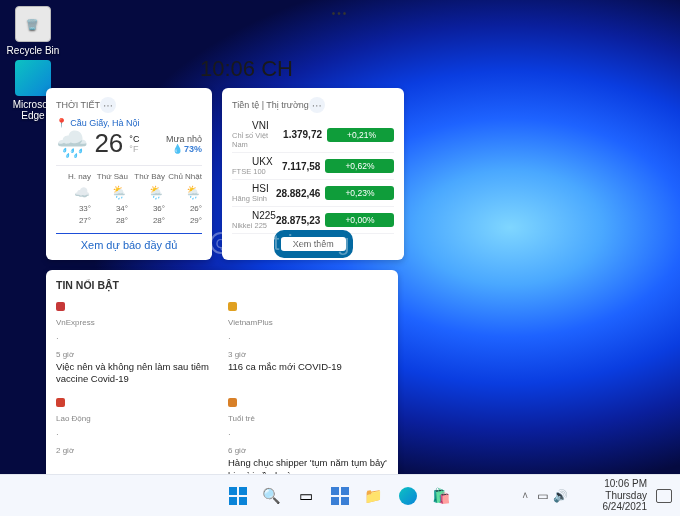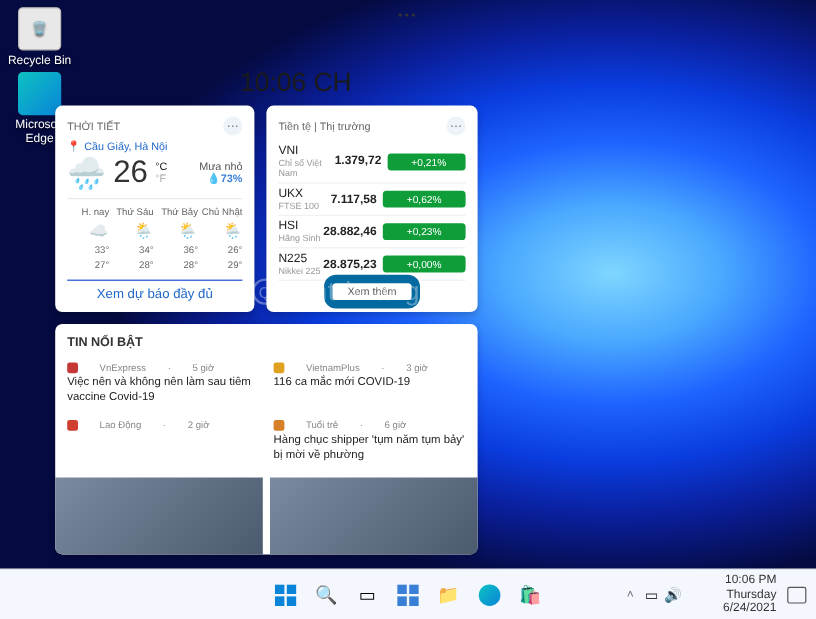--- a/index.html
+++ b/index.html
@@ -15,50 +15,50 @@
   .edge { background:linear-gradient(135deg,#0cc2c2,#0a84d8); border-radius:50%; }
 
   .widgets { position:absolute; left:46px; top:56px; width:401px; }
   .time-header { font-size:22px; color:#1a1a1a; font-weight:500; text-align:center; margin-bottom:6px; }
 
   .card { background:#fff; border-radius:6px; box-shadow:0 2px 6px rgba(0,0,0,.2); padding:9px 10px; font-size:10px; color:#333; }
   .row-cards { display:flex; gap:10px; }
   .weather-card { flex:0 0 166px; }
   .stocks-card { flex:0 0 176px; }
 
-  .card-hdr { display:flex; justify-content:space-between; align-items:center; margin-bottom:4px; color:#666; font-size:9px; }
+  .card-hdr { display:flex; justify-content:flex-start; align-items:center; margin-bottom:4px; color:#666; font-size:9px; }
   .dots { width:16px; height:16px; border-radius:50%; background:#eef3fa; display:flex; align-items:center; justify-content:center; color:#777; cursor:pointer; font-size:10px;}
   .loc { color:#2168c8; font-size:9px; display:inline-flex; align-items:center; gap:3px;}
   .cur { display:flex; align-items:center; gap:6px;}
   .cur-ic { font-size:26px; line-height:1; }
   .temp { font-size:26px; font-weight:300; }
   .deg .c { color:#111; font-size:9px;}
   .deg .f { color:#aaa; font-size:9px;}
   .cond { margin-left:auto; text-align:right; font-size:9px; color:#555;}
   .cond .hum { color:#3a7fd6;font-weight:bold;}
   .forecast { display:flex; justify-content:space-between; border-top:1px solid #e9e9ef; margin-top:6px; padding-top:5px;}
   .fday { text-align:right; width:24%; font-size:8px; color:#666; line-height:1.5;}
   .fday .ic { font-size:13px; }
   .wfoot { text-align:center; color:#2168c8; font-size:11px; border-top:1px solid #1d4ed8; margin-top:6px; padding-top:5px; cursor:pointer;}
 
   .srow { display:flex; align-items:center; border-bottom:1px solid #f1f1f4; padding:3px 0;}
   .srow:last-of-type { border-bottom:none; }
-  .sname { font-size:10px; color:#222; line-height:1.1;}
+  .sname { font-size:10px; color:#222; line-height:1.1;margin-left:20px;}
   .ssub  { font-size:7.5px; color:#999; }
   .sval  { margin-left:auto; font-size:10px; font-weight:600; color:#222; margin-right:5px;}
   .spct  { background:#0f9d3a; color:#fff; font-size:8.5px; padding:2px 20px; border-radius:3px; min-width:38px; text-align:center;}
   .sfoot { text-align:center; margin-top:4px;}
   .sfoot span { border:7px solid #0369a1; border-radius:10px; padding:2px 12px; font-size:9px; color:#555; cursor:pointer;}
 
   .news-card { margin-top:10px; width:352px; padding-bottom:0;}
   .news-title { font-size:10.5px; font-weight:600; margin-bottom:6px; color:#333;}
   .news-grid { display:flex; flex-wrap:wrap; gap:0;}
   .nitem { width:50%; padding:5px 6px 8px 0; }
   .nitem:nth-child(even){ padding-left:6px; padding-right:0;}
-  .nsrc { font-size:8px; color:#888; display:flex; align-items:flex-start; gap:18px;}
+  .nsrc { font-size:8px; color:#888; display:flex; align-items:flex-start; gap:7px;flex-direction:column;}
   .btag { width:9px; height:9px; border-radius:2px; display:inline-block;}
   .nhead { font-size:9.5px; color:#222; line-height:1.3; margin-top:2px;}
 
   .thumbs { display:flex; gap:6px; height:64px; margin:4px -10px 0 -10px; }
   .thumb { flex:1; background:linear-gradient(135deg,#7a8aa0,#4c5a6e); border-radius:0 0 6px 6px;}
   .thumb:first-child{border-bottom-right-radius:0;}
   .thumb:last-child{border-bottom-left-radius:0;}
 
   .watermark { position:absolute; left:210px; top:230px; color:rgba(255,255,255,.35); font-size:22px; font-weight:500; letter-spacing:.5px; display:flex; align-items:center; gap:3px; pointer-events:none;}
   .watermark .wq { border:2px solid rgba(255,255,255,.35); border-radius:50%; width:22px; height:22px; display:inline-flex; align-items:center; justify-content:center; font-size:13px;}

